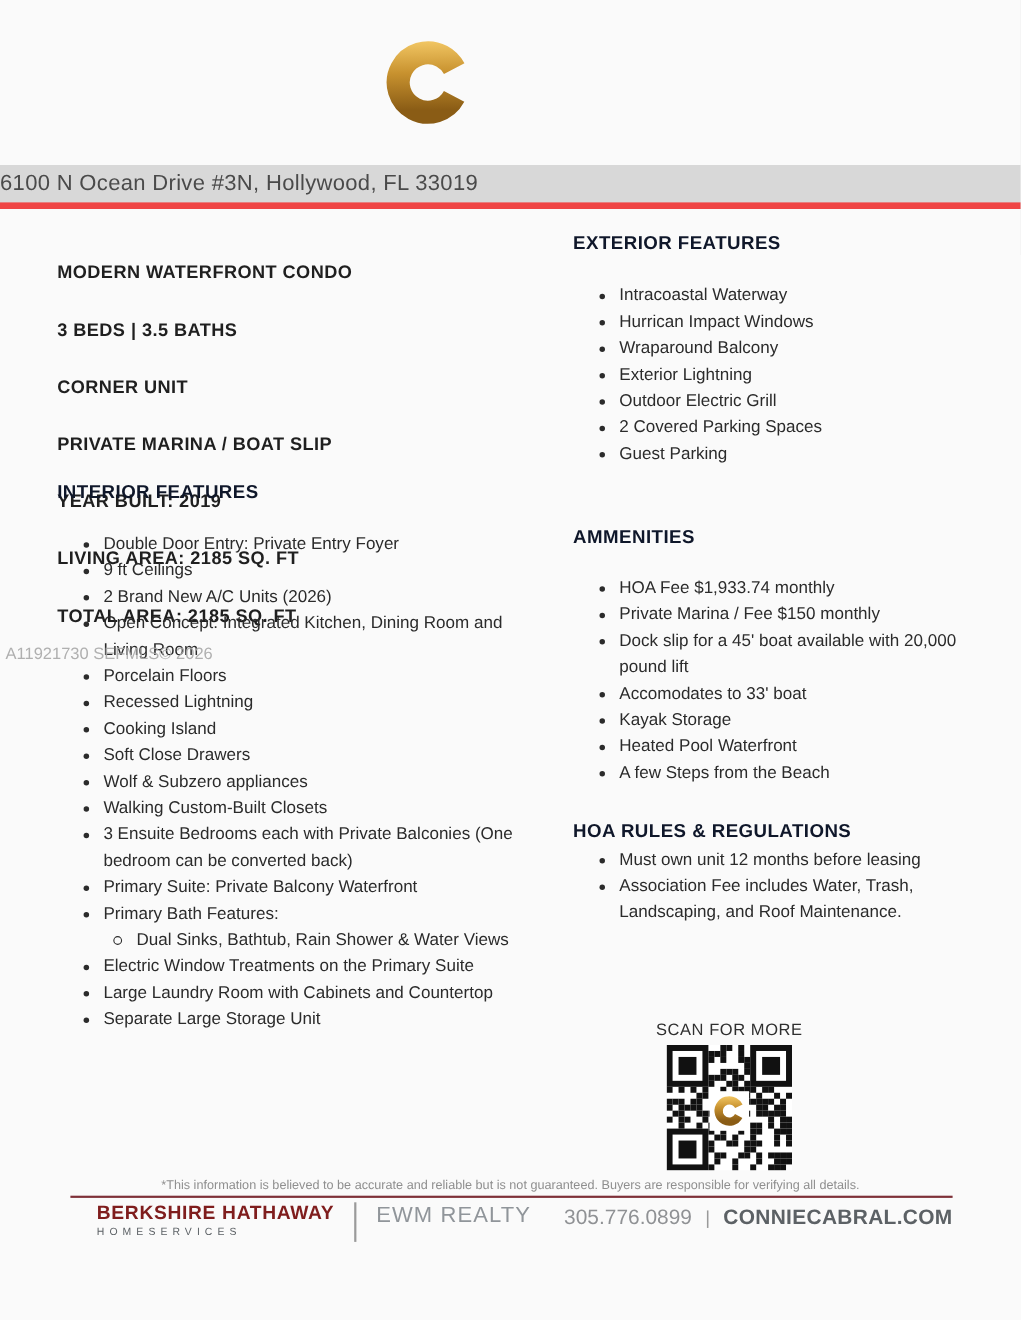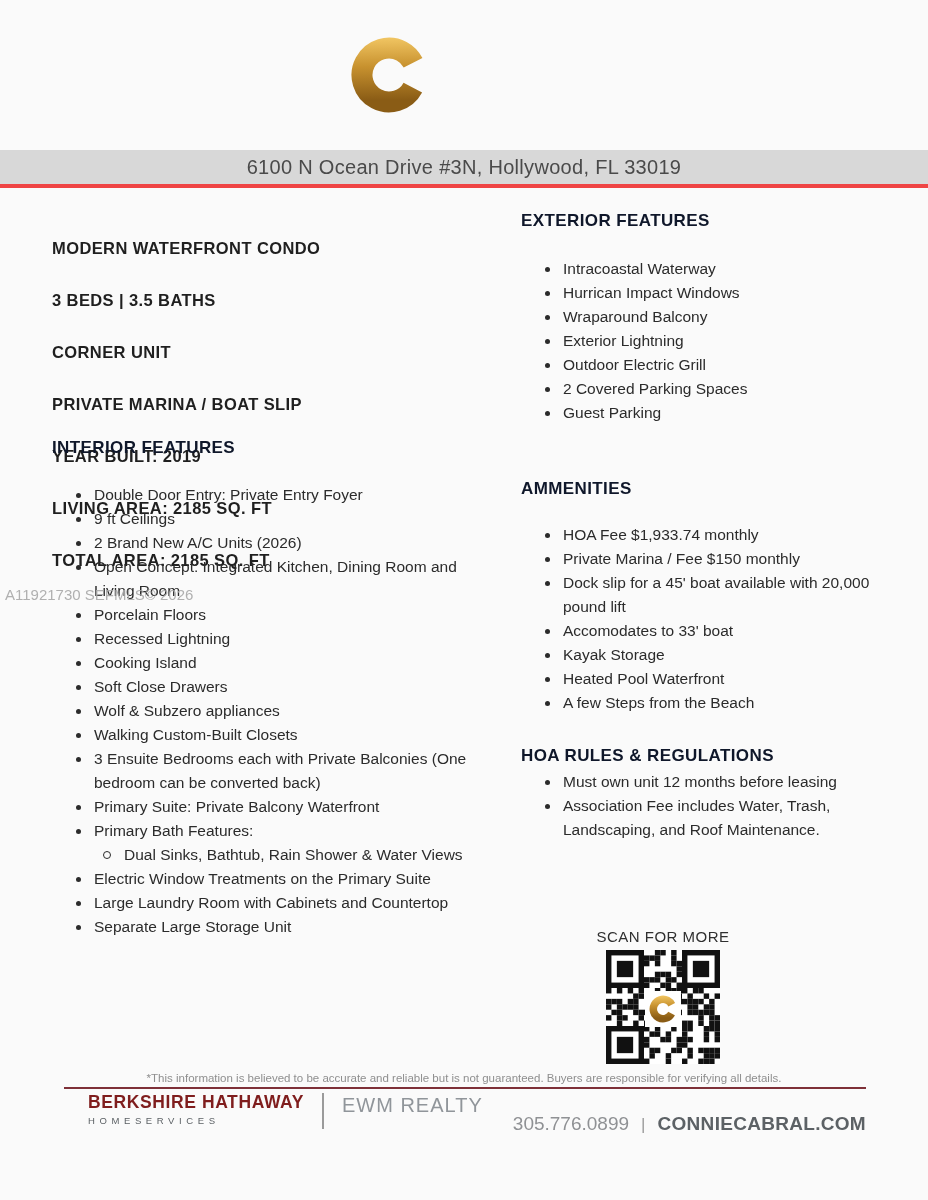--- a/index.html
+++ b/index.html
@@ -25,22 +25,22 @@
   .logo-names{display:flex;align-items:baseline;white-space:nowrap;}
   .logo-first{font-size:22px;font-weight:bold;letter-spacing:1px;color:#4b5158;}
   .logo-last{font-size:22px;font-weight:300;letter-spacing:3px;color:#9aa0a6;margin-left:9px;}
   .logo-group-row{display:flex;align-items:center;justify-content:flex-end;margin-top:5px;}
   .logo-group-line{width:58px;height:2px;background:#8e3a42;margin-right:4px;}
   .logo-group{font-size:9px;letter-spacing:2.5px;color:#c09043;font-weight:bold;}
 
   
   .address-band{
     position:absolute;left:0;top:150px;width:928px;height:34px;
-    background:#d8d8d8;border-bottom:4px solid #ef4444;
-    display:flex;align-items:center;justify-content:center;
+    background:#d8d8d8;border-bottom:6px solid #ef4444;
+    display:flex;align-items:center;
   }
   .address-band span{font-size:20px;color:#4a4a4a;letter-spacing:0.3px;}
 
   
   .watermark{
     position:absolute;left:5px;top:586px;
     font-size:15px;color:#a8a8a8;opacity:.9;
     pointer-events:none;white-space:nowrap;z-index:5;
   }
 
@@ -101,21 +101,21 @@
   .footer{
     position:absolute;left:64px;top:1092px;width:802px;height:48px;
     display:flex;align-items:flex-start;
   }
   .bh{margin-left:24px;}
   .bh-main{font-size:17.5px;font-weight:bold;color:#7f1d1d;letter-spacing:.6px;}
   .bh-sub{font-size:9.5px;color:#5c6165;letter-spacing:4.6px;margin-top:2px;}
   .footer-divider{width:2px;height:36px;background:#9a9a9a;margin:1px 18px 0 18px;}
   .ewm{font-size:20px;font-weight:300;color:#90959a;letter-spacing:1px;margin-top:2px;}
   .footer-right{
-    margin-left:auto;margin-top:21px;display:flex;align-items:baseline;white-space:nowrap;
+    margin-left:auto;margin-top:5px;display:flex;align-items:baseline;white-space:nowrap;
   }
   .footer-phone{font-size:19px;color:#8f9194;}
   .footer-sep{font-size:17px;color:#9a9a9a;margin:0 12px;}
   .footer-site{font-size:19px;font-weight:bold;color:#5c6165;letter-spacing:.3px;}
 </style>
 </head>
 <body>
 
 <div class="page">
 

